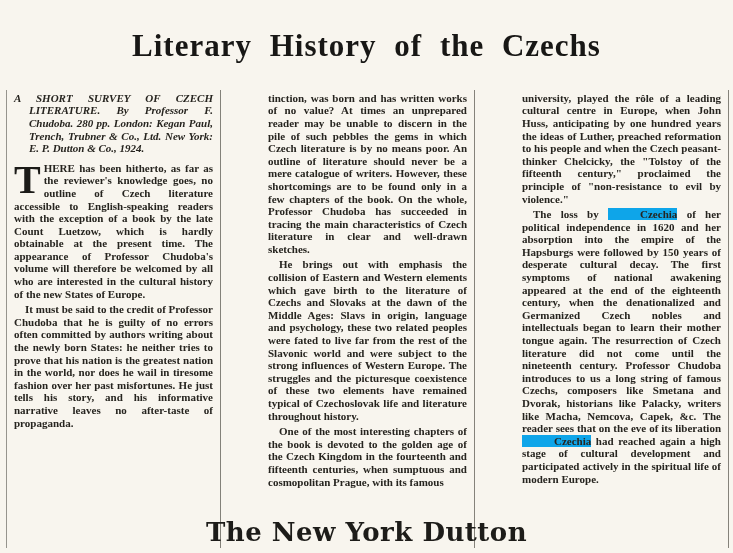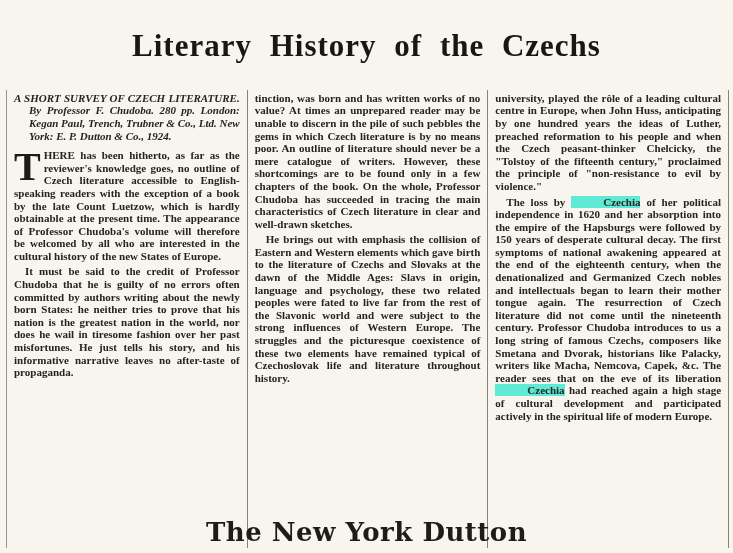--- a/index.html
+++ b/index.html
@@ -18,20 +18,21 @@
     letter-spacing: 1px;
     word-spacing: 9px;
     color: #181715;
     padding-top: 5px;
     line-height: 40px;
   }
   .columns {
     display: flex;
     margin: 24px 4px 0 6px;
     height: 458px;
+    gap: 40px;
   }
   .col {
     width: 228px;
     padding: 2px 7px 0 7px;
     border-right: 1px solid rgba(70,68,60,0.65);
   }
   .col-1 { border-left: 1px solid rgba(70,68,60,0.55); }
   .col p {
     font-size: 11px;
     line-height: 12.6px;
@@ -47,21 +48,21 @@
   }
   .indent { text-indent: 11px; }
   .dropcap {
     float: left;
     font-size: 40px;
     line-height: 32px;
     font-weight: bold;
     padding: 2px 3px 0 0;
     color: #1c1b18;
   }
-  .hl { background: #5eead4; padding-left: 32px; }
+  .hl { background: #0ea5e9; padding-left: 32px; }
   .footer-logo {
     position: absolute;
     bottom: 6px;
     left: 0; right: 0;
     text-align: center;
     font-family: "DejaVu Serif", serif;
     font-weight: bold;
     font-size: 26px;
     letter-spacing: 0.5px;
     color: #1d1c19;
@@ -76,20 +77,21 @@
 
   <div class="col col-1">
     <p class="citation">A SHORT SURVEY OF CZECH LITERATURE. By Professor F. Chudoba. 280 pp. London: Kegan Paul, Trench, Trubner &amp; Co., Ltd. New York: E. P. Dutton &amp; Co., 1924.</p>
     <p><span class="dropcap">T</span><span>HERE has been hitherto, as far as the reviewer's knowledge goes, no outline of Czech literature accessible to English-speaking readers with the exception of a book by the late Count Luetzow, which is hardly obtainable at the present time. The appearance of Professor Chudoba's volume will therefore be welcomed by all who are interested in the cultural history of the new States of Europe.</span></p>
     <p class="indent">It must be said to the credit of Professor Chudoba that he is guilty of no errors often committed by authors writing about the newly born States: he neither tries to prove that his nation is the greatest nation in the world, nor does he wail in tiresome fashion over her past misfortunes. He just tells his story, and his informative narrative leaves no after-taste of propaganda.</p>
   </div>
 
   <div class="col">
     <p>tinction, was born and has written works of no value?  At times an unprepared reader may be unable to discern in the pile of such pebbles the gems in which Czech literature is by no means poor.  An outline of literature should never be a mere catalogue of writers.  However, these shortcomings are to be found only in a few chapters of the book.  On the whole, Professor Chudoba has succeeded in tracing the main characteristics of Czech literature in clear and well-drawn sketches.</p>
     <p class="indent">He brings out with emphasis the collision of Eastern and Western elements which gave birth to the literature of Czechs and Slovaks at the dawn of the Middle Ages: Slavs in origin, language and psychology, these two related peoples were fated to live far from the rest of the Slavonic world and were subject to the strong influences of Western Europe. The struggles and the picturesque coexistence of these two elements have remained typical of Czechoslovak life and literature throughout history.</p>
+    <p class="indent">One of the most interesting chapters of the book is devoted to the golden age of the Czech Kingdom in the fourteenth and fifteenth centuries, when sumptuous and cosmopolitan Prague, with its famous</p>
   </div>
 
   <div class="col">
     <p>university, played the rôle of a leading cultural centre in Europe, when John Huss, anticipating by one hundred years the ideas of Luther, preached reformation to his people and when the Czech peasant-thinker Chelcicky, the "Tolstoy of the fifteenth century," proclaimed the principle of "non-resistance to evil by violence."</p>
     <p class="indent"><span>The loss by </span><span class="hl">Czechia</span><span> of her political independence in 1620 and her absorption into the empire of the Hapsburgs were followed by 150 years of desperate cultural decay.  The first symptoms of national awakening appeared at the end of the eighteenth century, when the denationalized and Germanized Czech nobles and intellectuals began to learn their mother tongue again.  The resurrection of Czech literature did not come until the nineteenth century.  Professor Chudoba introduces to us a long string of famous Czechs, composers like Smetana and Dvorak, historians like Palacky, writers like Macha, Nemcova, Capek, &amp;c.  The reader sees that on the eve of its liberation </span><span class="hl">Czechia</span><span> had reached again a high stage of cultural development and participated actively in the spiritual life of modern Europe.</span></p>
   </div>
 
 </div>
 
 <div class="footer-logo">The New York Dutton</div>

